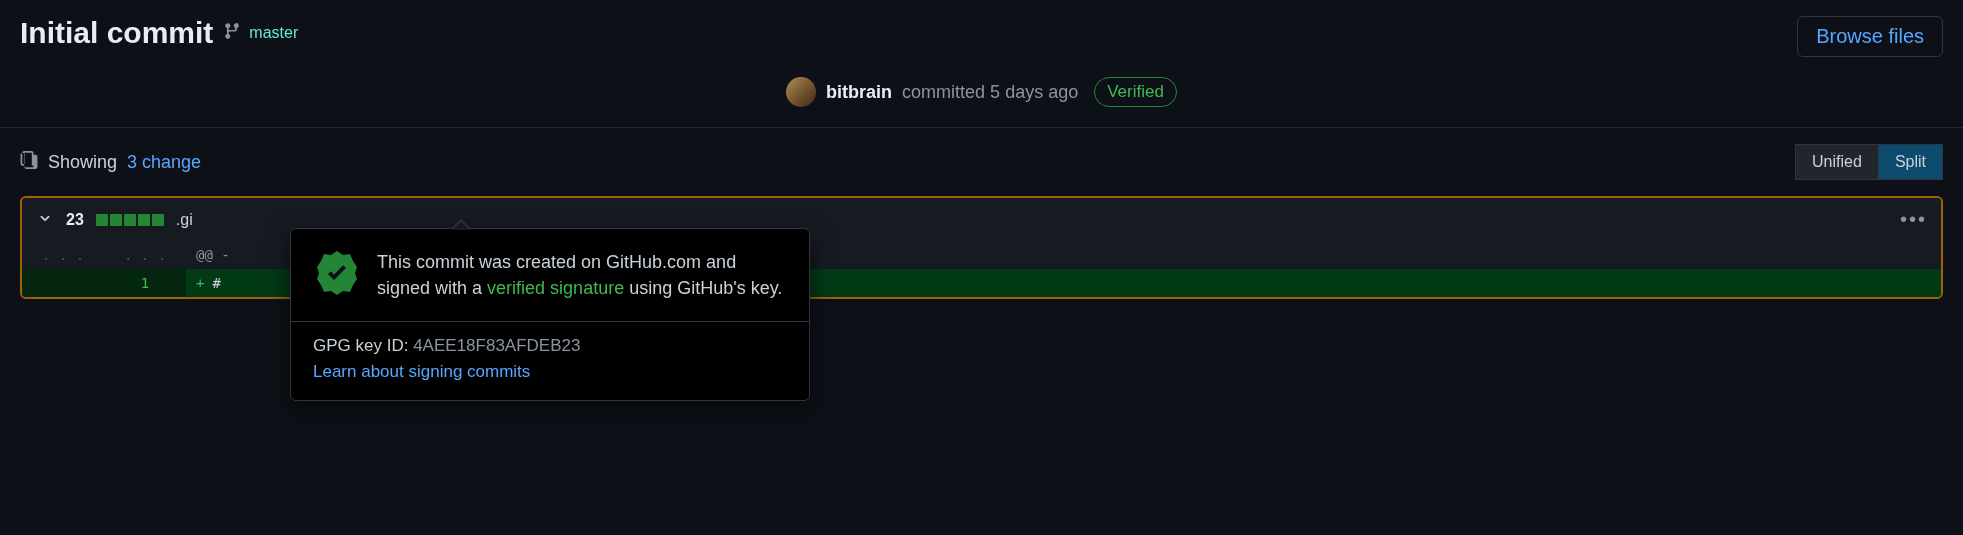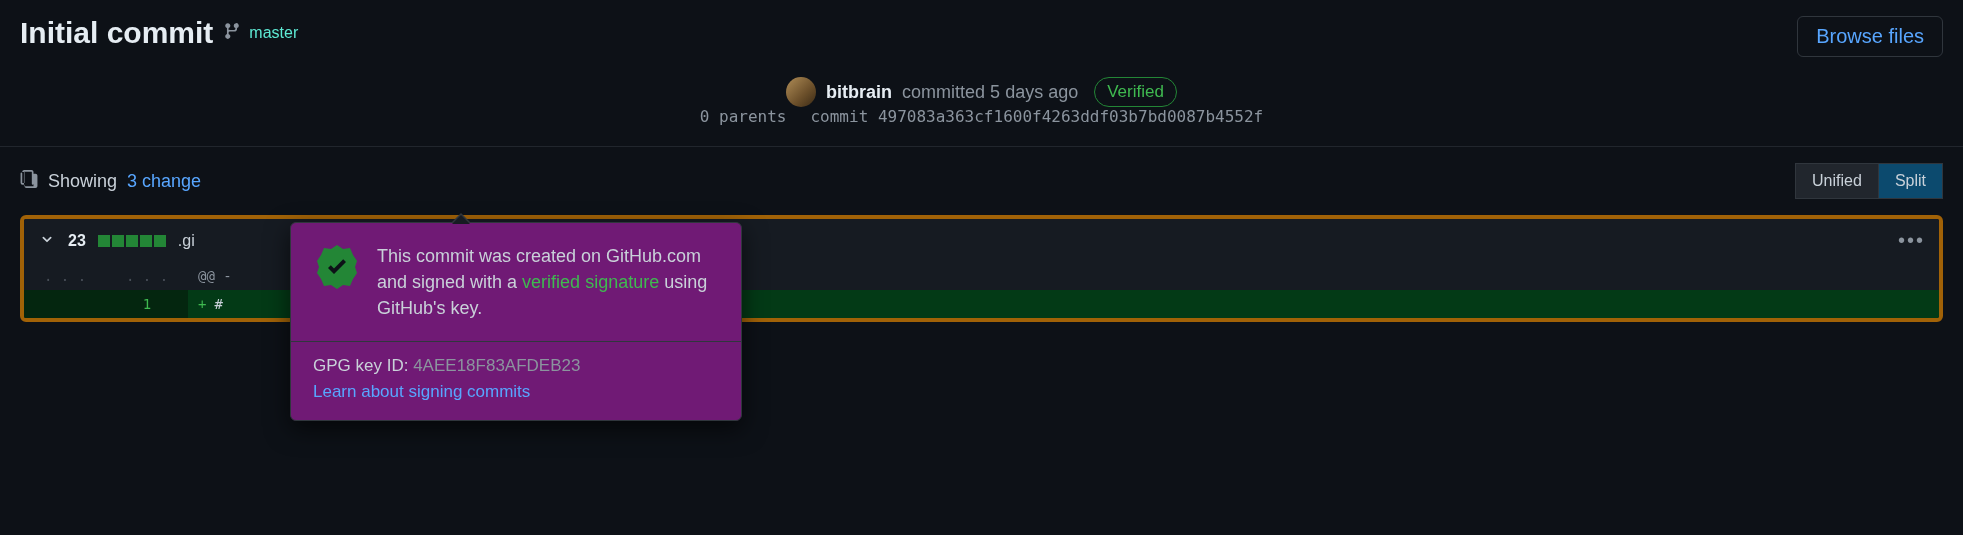--- a/index.html
+++ b/index.html
@@ -68,21 +68,21 @@
   .diff-icon svg { fill: #8b949e; }
   .changed-link { color: #58a6ff; }
   .view-toggle { display: flex; border: 1px solid #30363d; border-radius: 0; overflow: hidden; }
   .view-toggle button {
     background: #0c4a6e; color: #c9d1d9; border: none;
     padding: 8px 16px; font-size: 16px; cursor: pointer;
   }
   .view-toggle button + button { border-left: 1px solid #30363d; }
   .view-toggle button.active { background: #21262d; }
 
-  .file-panel { border: 4px solid #a16207; border-radius: 6px; margin: 0 20px; overflow:hidden;}
+  .file-panel { border: 2px solid #a16207; border-radius: 6px; margin: 0 20px; overflow:hidden;}
   .file-header {
     display: flex; justify-content: space-between; align-items: center;
     padding: 10px 14px; background: #161b22;
   }
   .file-header-left { display:flex; align-items:center; gap:12px; }
   .chevron { cursor:pointer; color:#c9d1d9; }
   .change-count { font-weight:600; color:#e6edf3; font-size:16px;}
   .diff-blocks { display:flex; gap:2px; }
   .diff-block { width:12px; height:12px; background:#238636; }
   .filename { color:#c9d1d9; font-size:16px; }
@@ -95,23 +95,23 @@
 
   .code-row { display:flex; background:#033a16; }
   .code-row .gutter { background:#04260f; color:#3fb950; }
   .code-row .gutter.blank { color:transparent; }
   .code-content { padding:6px 10px; font-family: ui-monospace, monospace; color:#c9d1d9; }
   .plus { color:#3fb950; margin-right:8px; }
 
   
   .popover {
     position:absolute;
-    left: 290px; top: 222px;
-    width: 452px;
-    background:#701a75;
+    left: 290px; top: 228px;
+    width: 520px;
+    background:#000000;
     border:1px solid #30363d;
     border-radius:6px;
     box-shadow: 0 8px 24px rgba(0,0,0,0.6);
     z-index: 50;
   }
   .popover::before {
     content:"";
     position:absolute;
     top:-10px; left:160px;
     border-left:10px solid transparent;
@@ -156,24 +156,20 @@
   </div>
   <button class="browse-btn">Browse files</button>
 </div>
 
 <div class="meta-bar">
   <div class="meta-left">
     <span class="avatar"></span>
     <span class="author">bitbrain</span>
     <span class="committed">committed 5 days ago</span>
     <span class="verified-badge">Verified</span>
-  </div>
-  <div class="meta-right">
-    <span>0 parents</span>
-    <span><span>commit</span> <span>497083a363cf1600f4263ddf03b7bd0087b4552f</span></span>
   </div>
 </div>
 
 <div class="diff-summary-row">
   <div class="diff-summary-left">
     <span class="diff-icon">
       <svg width="18" height="18" viewBox="0 0 16 16">
           <path d="M2 1.75C2 .78 2.78 0 3.75 0h6.5c.97 0 1.75.78 1.75 1.75v1.5h1.75c.97 0 1.75.78 1.75 1.75v9.25c0 .97-.78 1.75-1.75 1.75H5.75A1.75 1.75 0 0 1 4 14.25V13H2.25A1.75 1.75 0 0 1 .5 11.25V3a.75.75 0 0 1 1.5 0v8.25c0 .14.11.25.25.25H4V1.75zm1.5 0v12.5c0 .14.11.25.25.25h8c.14 0 .25-.11.25-.25V5c0-.14-.11-.25-.25-.25H12v7.5a.75.75 0 0 1-1.5 0V1.75a.25.25 0 0 0-.25-.25h-6.5a.25.25 0 0 0-.25.25z"></path>
         </svg>
     </span>

